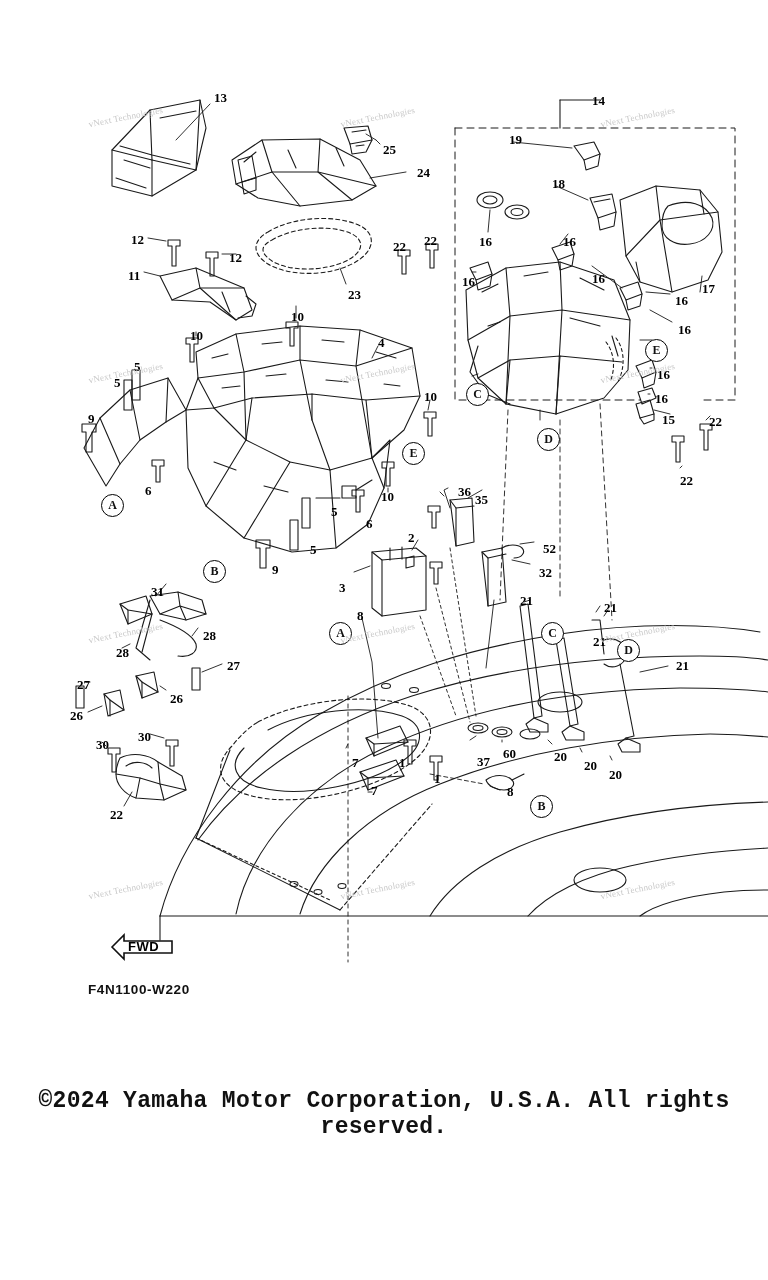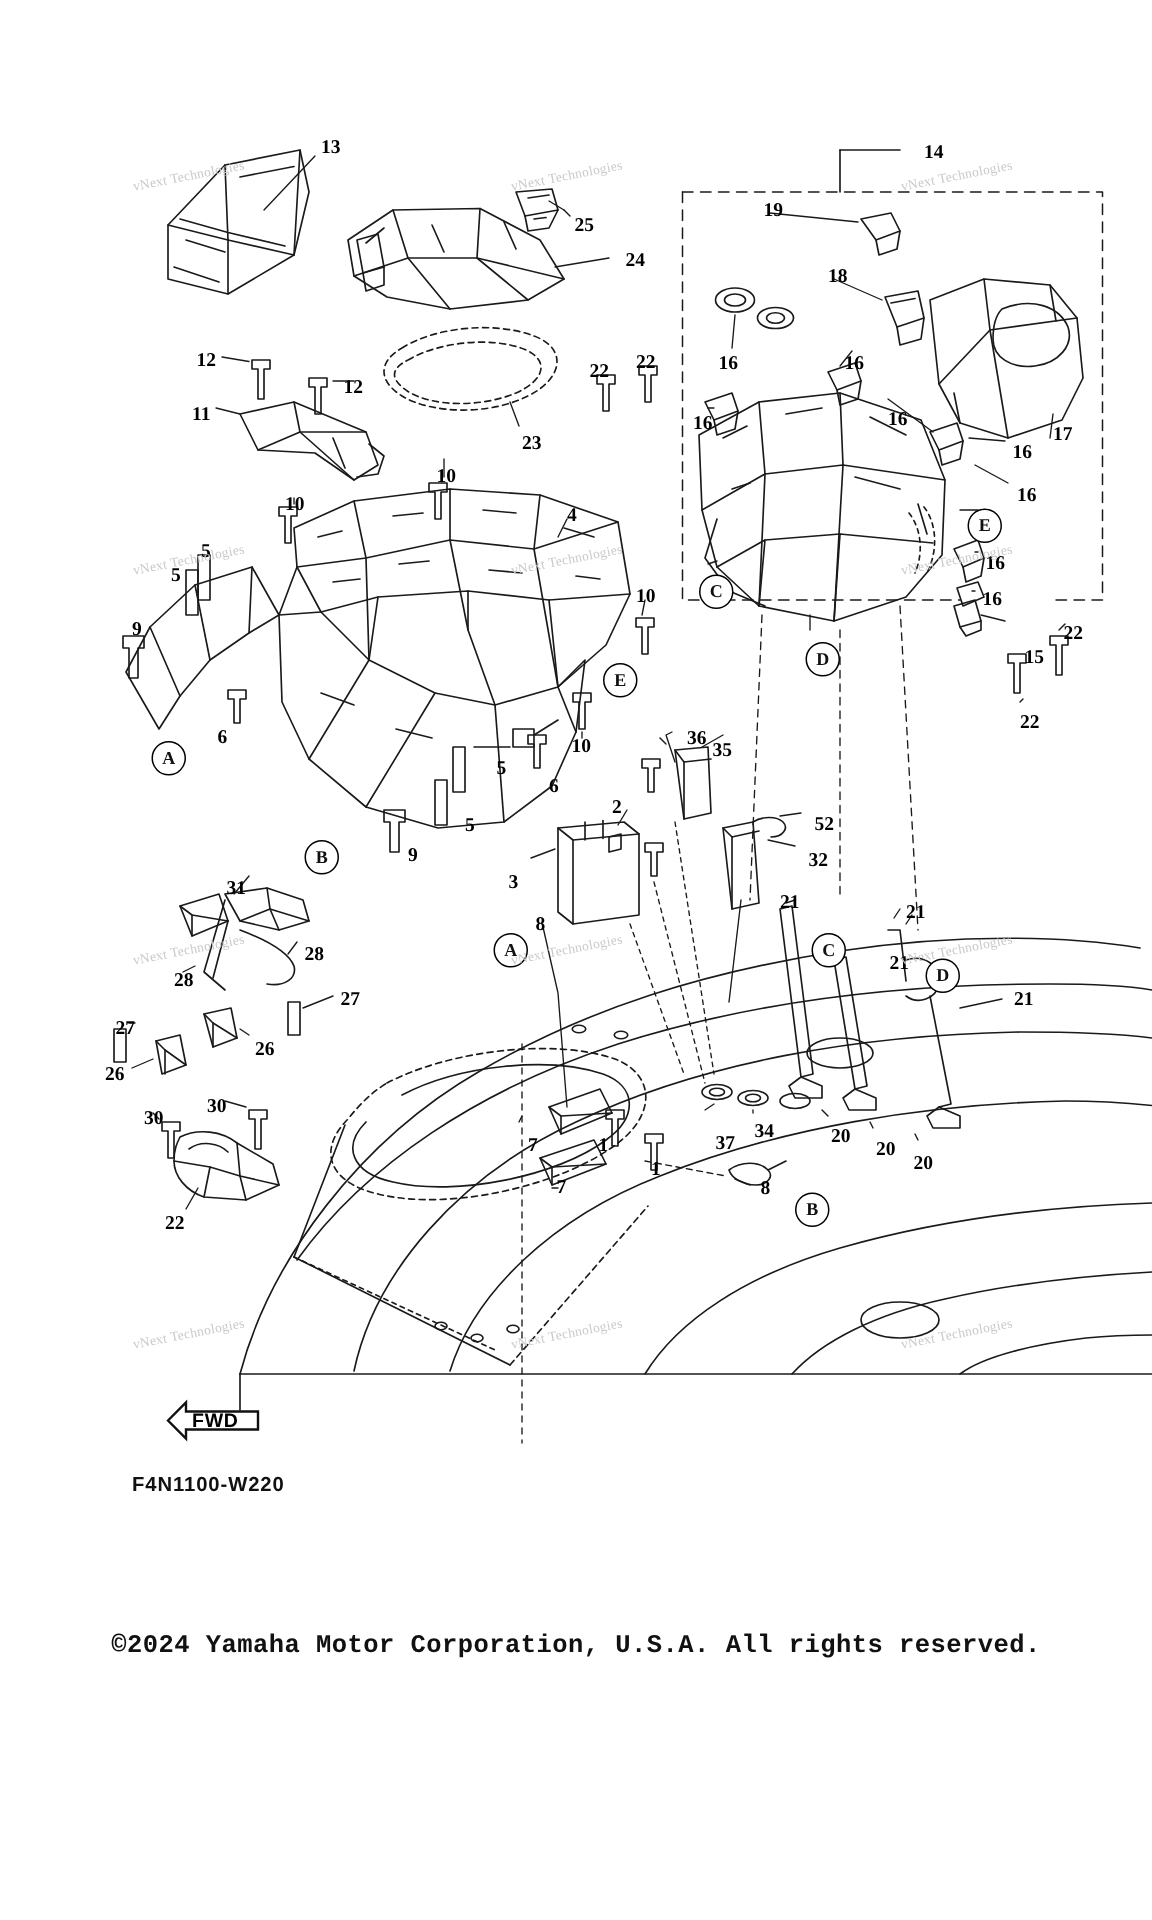--- a/index.html
+++ b/index.html
@@ -59,21 +59,21 @@
     position:absolute;left:18px;top:7px;
     font-family:Liberation Sans, sans-serif;
     font-size:13px;font-weight:700;color:#000;
     letter-spacing:.5px;
   }
   #copyright{
     position:absolute;
     left:0;top:1088px;width:768px;
     text-align:center;
     font-family:"Liberation Mono", monospace;
-    font-size:17px;
+    font-size:23px;
     font-weight:700;
     color:#111;
     letter-spacing:.3px;
   }
 </style>
 </head>
 <body>
 
 <div id="sheet">
 
@@ -418,33 +418,33 @@
       <polygon points="2,15 14,3 14,9 62,9 62,21 14,21 14,27" fill="none" stroke="#111" stroke-width="1.6"></polygon>
     </svg>
     <span class="txt">FWD</span>
   </div>
 
   <div id="figcode">F4N1100-W220</div>
 
 <div class="callout" style="left: 214px; top: 91px;">13</div>
     <div class="callout" style="left: 383px; top: 143px;">25</div>
     <div class="callout" style="left: 417px; top: 166px;">24</div>
-    <div class="callout" style="left: 616px; top: 94px;">14</div>
+    <div class="callout" style="left: 592px; top: 94px;">14</div>
     <div class="callout" style="left: 509px; top: 133px;">19</div>
     <div class="callout" style="left: 552px; top: 177px;">18</div>
     <div class="callout" style="left: 479px; top: 235px;">16</div>
     <div class="callout" style="left: 563px; top: 235px;">16</div>
     <div class="callout" style="left: 592px; top: 272px;">16</div>
     <div class="callout" style="left: 462px; top: 275px;">16</div>
     <div class="callout" style="left: 675px; top: 294px;">16</div>
     <div class="callout" style="left: 678px; top: 323px;">16</div>
     <div class="callout" style="left: 657px; top: 368px;">16</div>
     <div class="callout" style="left: 655px; top: 392px;">16</div>
     <div class="callout" style="left: 702px; top: 282px;">17</div>
-    <div class="callout" style="left: 683px; top: 413px; margin-top: 18px;">15</div>
+    <div class="callout" style="left: 662px; top: 413px;">15</div>
     <div class="callout" style="left: 709px; top: 415px;">22</div>
     <div class="callout" style="left: 680px; top: 474px;">22</div>
     <div class="callout" style="left: 131px; top: 233px;">12</div>
     <div class="callout" style="left: 229px; top: 251px;">12</div>
     <div class="callout" style="left: 128px; top: 269px;">11</div>
     <div class="callout" style="left: 291px; top: 310px;">10</div>
     <div class="callout" style="left: 190px; top: 329px;">10</div>
     <div class="callout" style="left: 424px; top: 390px;">10</div>
     <div class="callout" style="left: 381px; top: 490px;">10</div>
     <div class="callout" style="left: 378px; top: 336px;">4</div>
@@ -465,21 +465,21 @@
     <div class="callout" style="left: 507px; top: 785px;">8</div>
     <div class="callout" style="left: 458px; top: 485px;">36</div>
     <div class="callout" style="left: 475px; top: 493px;">35</div>
     <div class="callout" style="left: 543px; top: 542px;">52</div>
     <div class="callout" style="left: 539px; top: 566px;">32</div>
     <div class="callout" style="left: 520px; top: 594px;">21</div>
     <div class="callout" style="left: 604px; top: 601px;">21</div>
     <div class="callout" style="left: 593px; top: 635px;">21</div>
     <div class="callout" style="left: 676px; top: 659px;">21</div>
     <div class="callout" style="left: 477px; top: 755px;">37</div>
-    <div class="callout" style="left: 503px; top: 747px;">34</div>
+    <div class="callout" style="left: 503px; top: 747px;">60</div>
     <div class="callout" style="left: 554px; top: 750px;">20</div>
     <div class="callout" style="left: 584px; top: 759px;">20</div>
     <div class="callout" style="left: 609px; top: 768px;">20</div>
     <div class="callout" style="left: 399px; top: 756px;">1</div>
     <div class="callout" style="left: 434px; top: 772px;">1</div>
     <div class="callout" style="left: 352px; top: 756px;">7</div>
     <div class="callout" style="left: 371px; top: 784px;">7</div>
     <div class="callout" style="left: 151px; top: 585px;">31</div>
     <div class="callout" style="left: 203px; top: 629px;">28</div>
     <div class="callout" style="left: 116px; top: 646px;">28</div>

